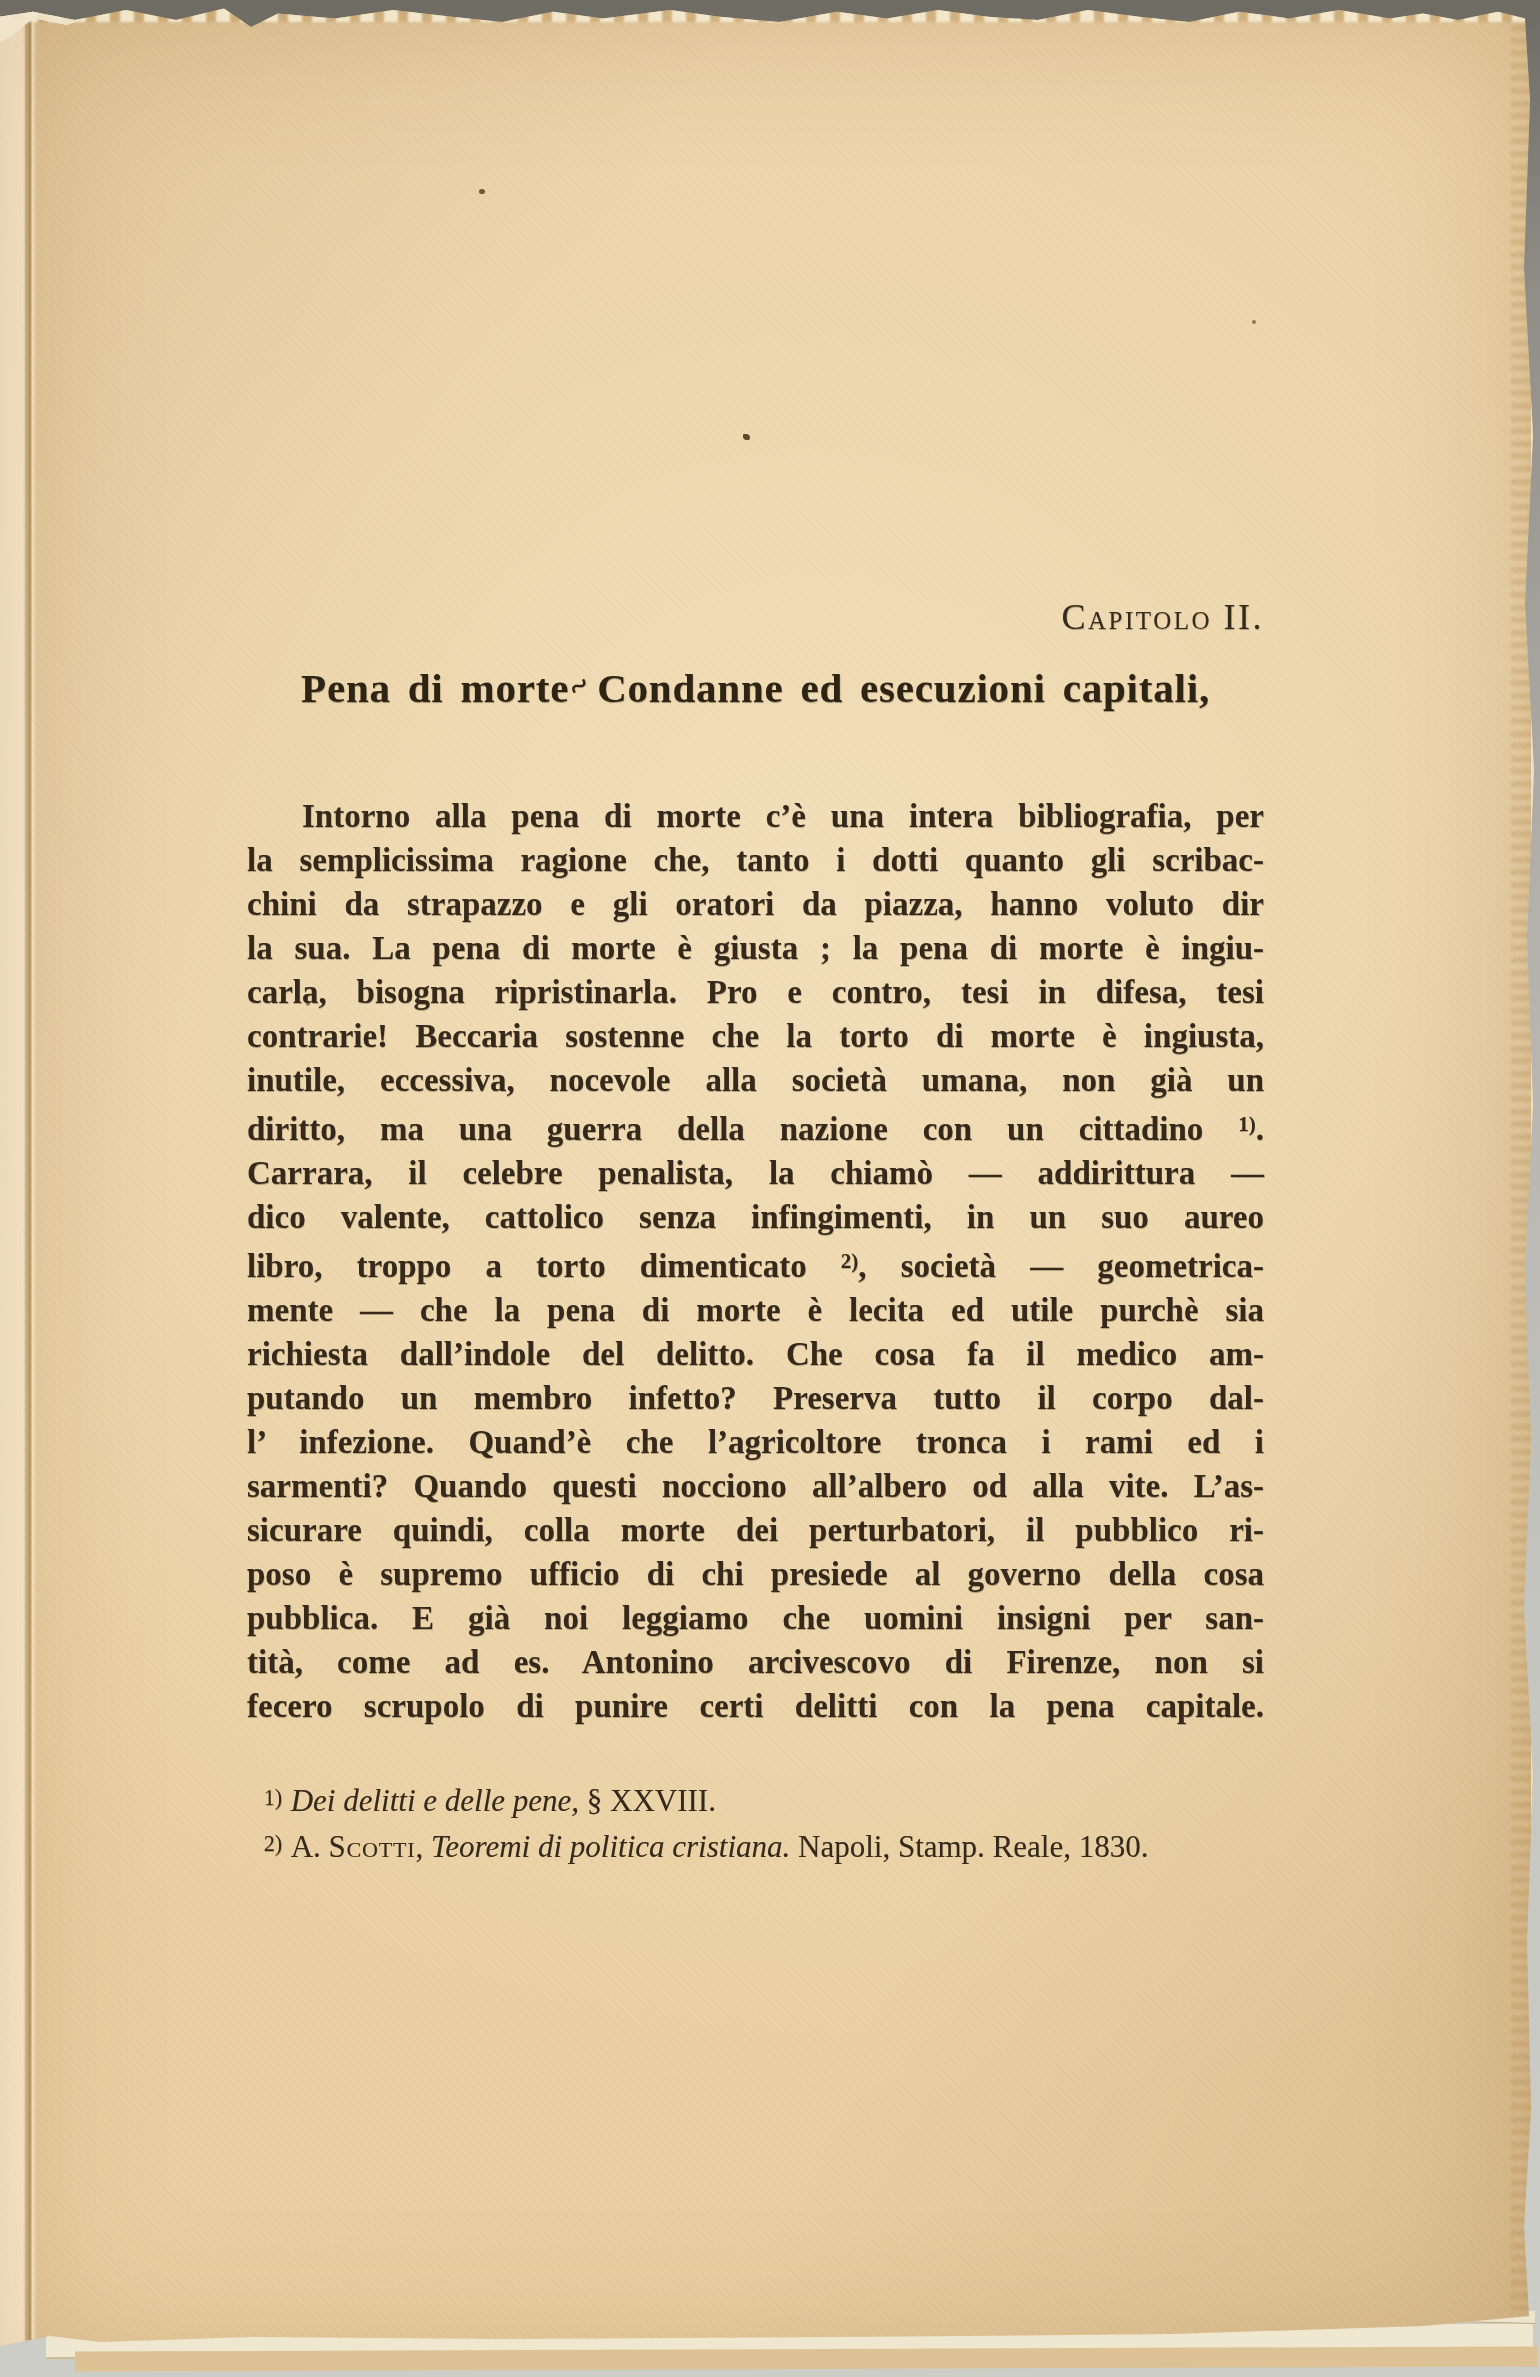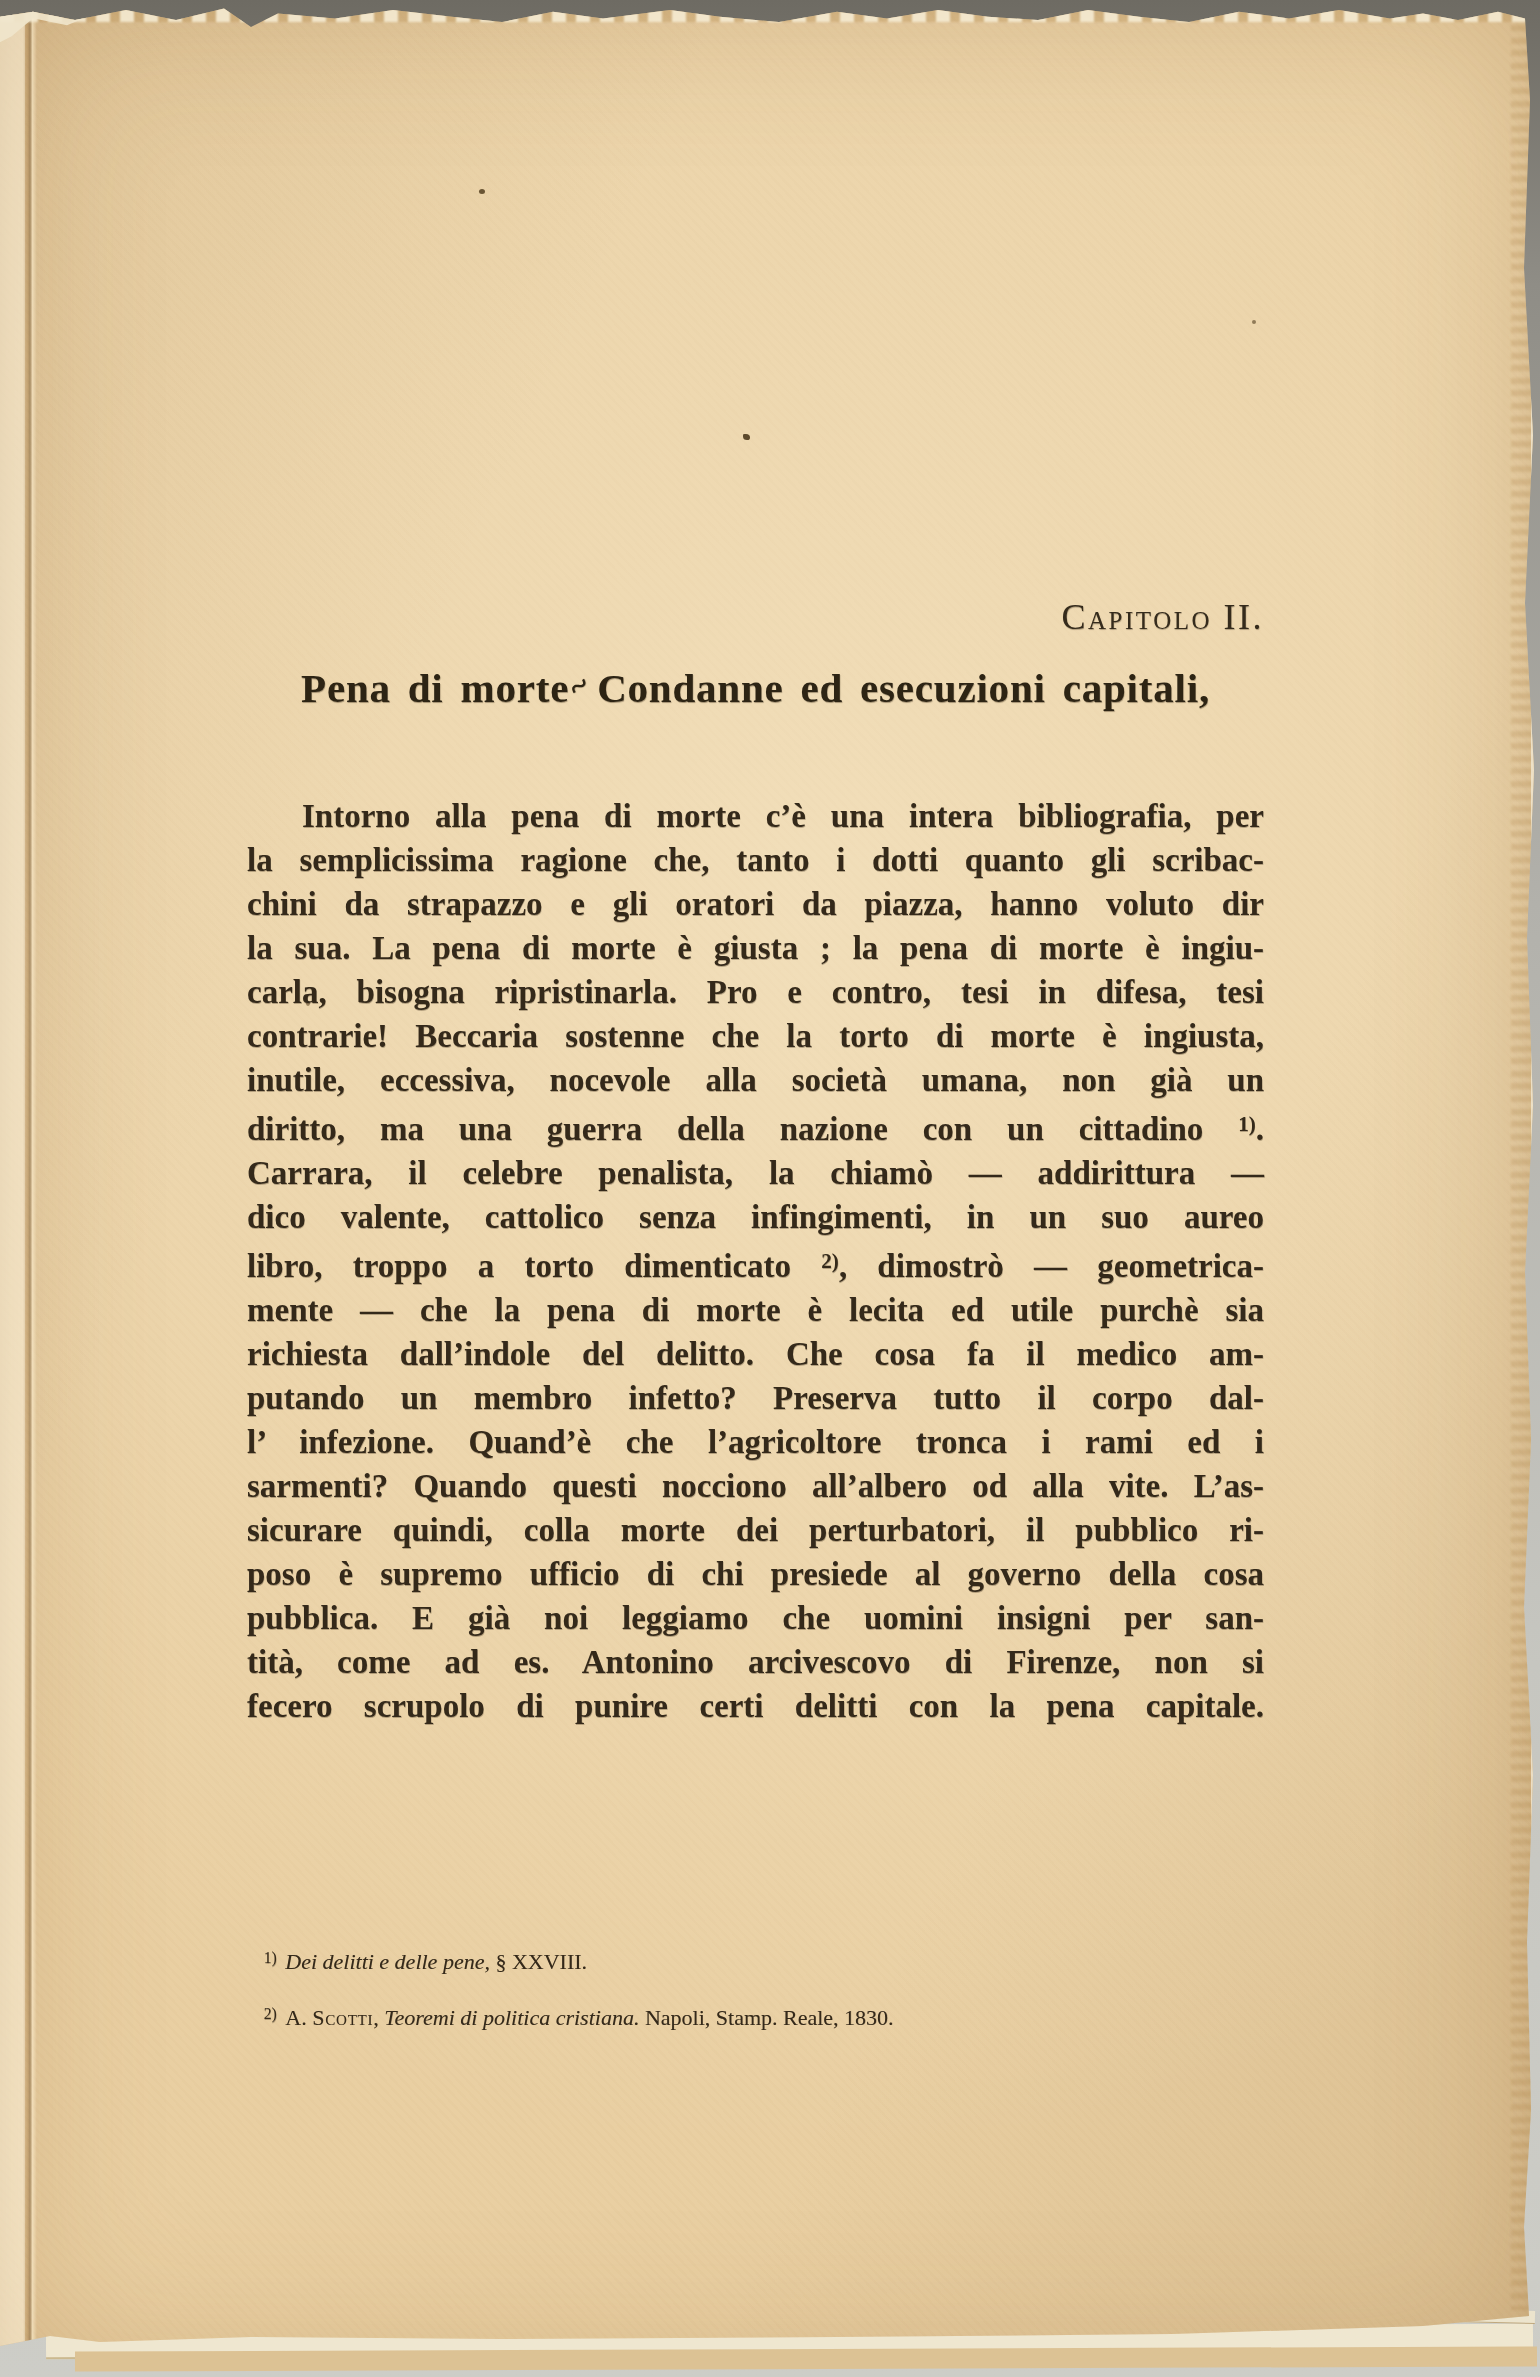--- a/index.html
+++ b/index.html
@@ -56,21 +56,21 @@
     color:#352b1c;text-shadow:0.4px 0.7px 0.7px rgba(60,45,25,0.35);}
   .title{top:664px;text-align:center;font-size:41px;font-weight:700;letter-spacing:0.8px;word-spacing:5.9px;
     color:#2d2414;text-shadow:0.5px 0.8px 0.8px rgba(55,40,20,0.4);}
   .sep{display:inline-block;transform:rotate(-34deg) translateY(-6.7px);font-size:33px;margin:0 5px;}
   .bodyblock{top:794px;font-size:33px;line-height:44px;
     text-shadow:0.4px 0.6px 0.6px rgba(60,45,25,0.32);font-weight:bold;}
   .bline{text-align:justify;text-align-last:justify;white-space:nowrap;}
   .bline.indent{text-indent:55px;}
   .supref{font-size:64%;vertical-align:9.2px;letter-spacing:0;}
   .it{font-style:italic;}
-  .footblock{top:1932px;font-size:22px;line-height:52px;padding-left:16.7px;
+  .footblock{top:1776px;font-size:31px;line-height:43px;padding-left:16.7px;
     text-shadow:0.3px 0.5px 0.5px rgba(60,45,25,0.32);}
   .fnmark{font-size:72%;vertical-align:5.9px;margin-right:8.4px;}
   .sc{font-variant:small-caps;letter-spacing:0.8px;}
 </style>
 </head>
 <body>
 
 <div class="scene">
   <div class="under-strip-1"></div>
   <div class="under-strip-2"></div>
@@ -98,21 +98,21 @@
       <div class="bline indent">Intorno alla pena di morte c’è una intera bibliografia, per</div>
       <div class="bline">la semplicissima ragione che, tanto i dotti quanto gli scribac-</div>
       <div class="bline">chini da strapazzo e gli oratori da piazza, hanno voluto dir</div>
       <div class="bline">la sua. La pena di morte è giusta ; la pena di morte è ingiu-</div>
       <div class="bline">carla, bisogna ripristinarla. Pro e contro, tesi in difesa, tesi</div>
       <div class="bline">contrarie! Beccaria sostenne che la torto di morte è ingiusta,</div>
       <div class="bline">inutile, eccessiva, nocevole alla società umana, non già un</div>
       <div class="bline"><span>diritto, ma una guerra della nazione con un cittadino </span><span class="supref">1)</span><span>.</span></div>
       <div class="bline">Carrara, il celebre penalista, la chiamò — addirittura —</div>
       <div class="bline">dico valente, cattolico senza infingimenti, in un suo aureo</div>
-      <div class="bline"><span>libro, troppo a torto dimenticato </span><span class="supref">2)</span><span>, dimostrò — geometrica-</span></div>
+      <div class="bline"><span>libro, troppo a torto dimenticato </span><span class="supref">2)</span><span>, società — geometrica-</span></div>
       <div class="bline">mente — che la pena di morte è lecita ed utile purchè sia</div>
       <div class="bline">richiesta dall’indole del delitto. Che cosa fa il medico am-</div>
       <div class="bline">putando un membro infetto? Preserva tutto il corpo dal-</div>
       <div class="bline">l’ infezione. Quand’è che l’agricoltore tronca i rami ed i</div>
       <div class="bline">sarmenti? Quando questi nocciono all’albero od alla vite. L’as-</div>
       <div class="bline">sicurare quindi, colla morte dei perturbatori, il pubblico ri-</div>
       <div class="bline">poso è supremo ufficio di chi presiede al governo della cosa</div>
       <div class="bline">pubblica. E già noi leggiamo che uomini insigni per san-</div>
       <div class="bline">tità, come ad es. Antonino arcivescovo di Firenze, non si</div>
       <div class="bline">fecero scrupolo di punire certi delitti con la pena capitale.</div>

